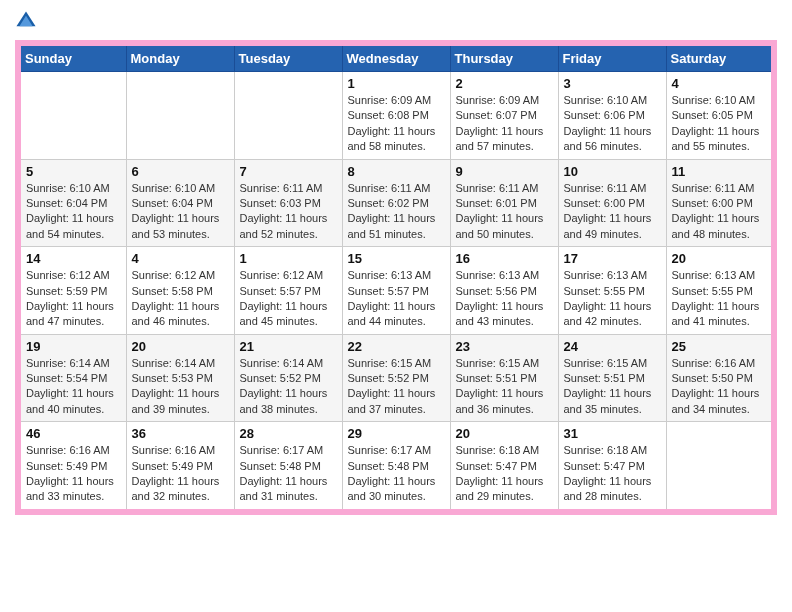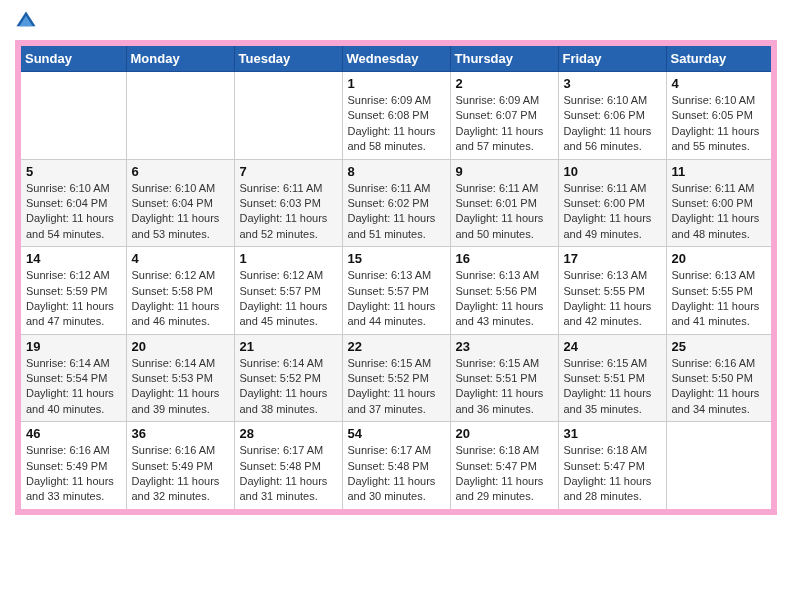--- a/index.html
+++ b/index.html
@@ -251,21 +251,21 @@
           </td>
           <td>
             <span class="day-number">36</span>
             <div class="day-info">Sunrise: 6:16 AM<br>Sunset: 5:49 PM<br>Daylight: 11 hours and 32 minutes.</div>
           </td>
           <td>
             <span class="day-number">28</span>
             <div class="day-info">Sunrise: 6:17 AM<br>Sunset: 5:48 PM<br>Daylight: 11 hours and 31 minutes.</div>
           </td>
           <td>
-            <span class="day-number">54</span>
+            <span class="day-number">29</span>
             <div class="day-info">Sunrise: 6:17 AM<br>Sunset: 5:48 PM<br>Daylight: 11 hours and 30 minutes.</div>
           </td>
           <td>
             <span class="day-number">20</span>
             <div class="day-info">Sunrise: 6:18 AM<br>Sunset: 5:47 PM<br>Daylight: 11 hours and 29 minutes.</div>
           </td>
           <td>
             <span class="day-number">31</span>
             <div class="day-info">Sunrise: 6:18 AM<br>Sunset: 5:47 PM<br>Daylight: 11 hours and 28 minutes.</div>
           </td>

